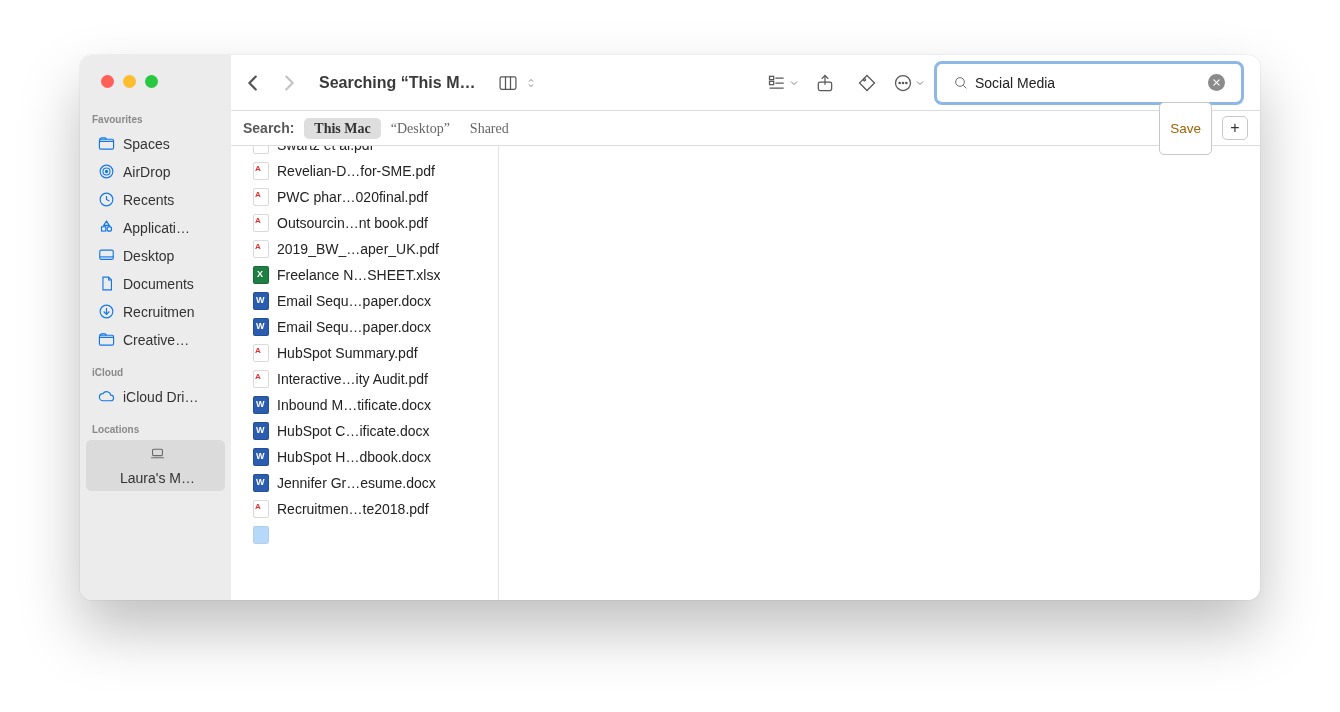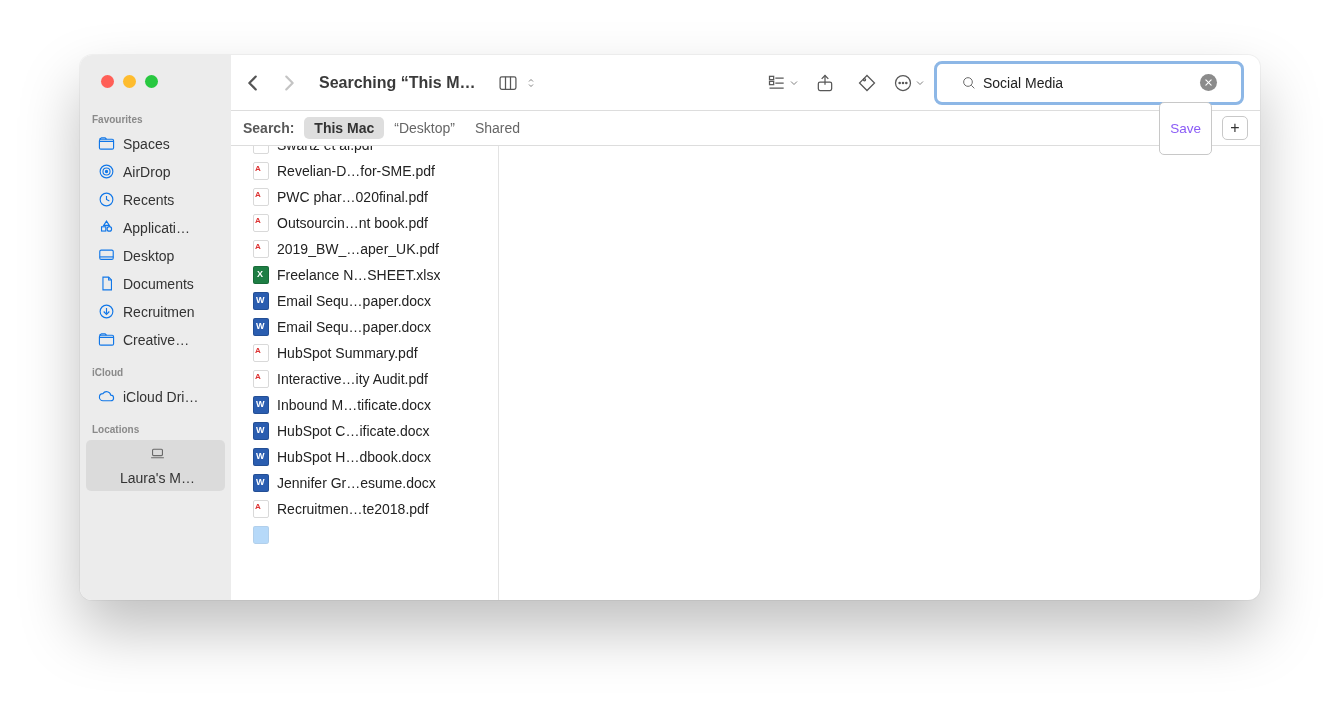--- a/index.html
+++ b/index.html
@@ -25,29 +25,29 @@
   .main { flex: 1; display: flex; flex-direction: column; }
   .toolbar { height: 55px; display: flex; align-items: center; padding: 0 16px 0 8px; gap: 8px; }
   .nav-btn { width: 28px; height: 30px; display: flex; align-items: center; justify-content: center; color: #555; border-radius: 6px; }
   .nav-btn.disabled { color: #c4c4c4; }
   .title { font-size: 16px; font-weight: 600; color: #3a3a3a; padding: 0 8px; max-width: 200px; white-space: nowrap; overflow: hidden; text-overflow: ellipsis; }
   .tgrp { display: flex; align-items: center; gap: 6px; padding: 0 6px; }
   .ticon { width: 22px; height: 22px; color: #575757; display:flex; align-items:center; justify-content:center; }
   .ticon svg { width: 20px; height: 20px; stroke: currentColor; fill: none; stroke-width: 1.5; }
   .gap { flex: 1; }
   .tbtn { display: flex; align-items: center; justify-content: center; height: 30px; min-width: 34px; border-radius: 6px; color: #585858; }
-  .search { flex: 0 0 310px; height: 44px; border: 3.5px solid #8db7e6; border-radius: 8px; background: #fff; display: flex; align-items: center; padding: 0 24px; gap: 6px; }
+  .search { flex: 0 0 310px; height: 44px; border: 3.5px solid #8db7e6; border-radius: 8px; background: #fff; display: flex; align-items: center; padding: 0 16px; gap: 6px; }
   .search input { border: none; outline: none; flex: 1; font-size: 14px; background: transparent; color: #222; }
   .search .clear { width: 17px; height: 17px; border-radius: 50%; background: #8b8b8b; color: #fff; display: flex; align-items: center; justify-content: center; font-size: 11px; line-height: 1; }
   .scopebar { height: 36px; border-top: 1px solid #ddd; border-bottom: 1px solid #ddd; display: flex; align-items: center; padding: 0 12px; gap: 10px; font-size: 14px; color: #444; }
   .sc-label { font-weight: 600; color: #595959; }
-  .pill { padding: 3px 10px; border-radius: 5px; color: #666; font-weight: 500; }
+  .pill { padding: 3px 10px; border-radius: 5px; color: #666; font-weight: 500; font-family: Liberation Serif, serif; }
   .pill.active { background: #dedede; color: #333; font-weight: 600; }
   .scopebar .spacer { flex: 1; }
-  .save-btn { border: 1px solid #c8c8c8; background: #fff; padding: 18px 10px; border-radius: 5px; font-size: 13.5px; color: #8b5cf6; }
+  .save-btn { border: 1px solid #c8c8c8; background: #fff; padding: 18px 10px; border-radius: 5px; font-size: 13.5px; color: #a16207; }
   .plus-btn { border: 1px solid #c8c8c8; background: #fff; width: 26px; height: 24px; border-radius: 5px; font-size: 16px; color: #333; display:flex;align-items:center;justify-content:center; }
   .content { flex: 1; display: flex; overflow: hidden; }
   .col { width: 268px; border-right: 1px solid #e3e3e3; overflow: hidden; padding-top: 2px; }
   .row { display: flex; align-items: center; gap: 8px; padding: 4px 12px 4px 22px; font-size: 14px; color: #222; white-space: nowrap; }
   .row span { overflow: hidden; text-overflow: ellipsis; }
   .fico { width: 16px; height: 18px; flex: 0 0 16px; border-radius: 2px; position: relative; }
   .fico::before { content:""; position:absolute; inset:0; border:1px solid rgba(0,0,0,0.15); border-radius:2px; }
   .fico.pdf { background: linear-gradient(#fff,#fff); }
   .fico.pdf::after { content:"A"; position:absolute; left:2px; top:2px; font-size:8px; font-weight:700; color:#d33; }
   .fico.xlsx { background:#1e7e44; }

